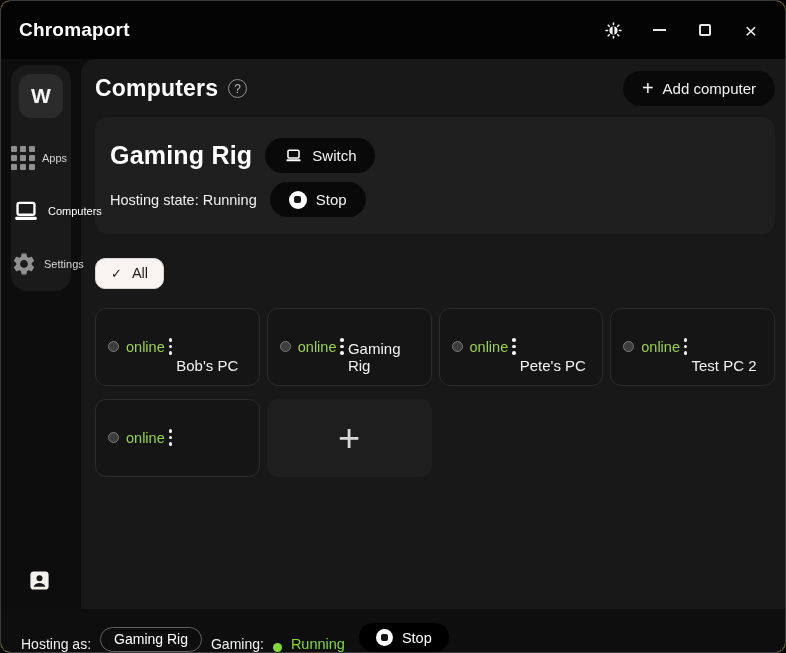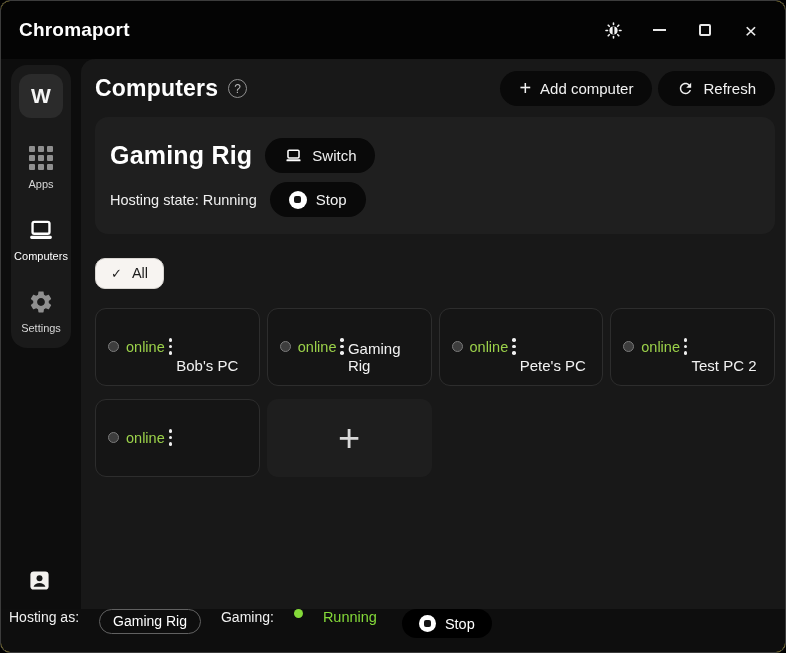--- a/index.html
+++ b/index.html
@@ -23,21 +23,21 @@
 
   
   .app-body { flex:1; display:flex; background:#0d0d0d; position:relative; min-height:0; }
 
   
   .sidebar-col { width:80px; flex:0 0 80px; position:relative; }
   .sidebar-pill { margin:6px 10px 0 10px; background:#1a1a1a; border-radius:16px;
                   padding:9px 0 14px; display:flex; flex-direction:column; align-items:center; }
   .avatar { width:44px; height:44px; border-radius:12px; background:#2b2b2b; color:#f5f5f5;
             font-size:21px; font-weight:bold; display:flex; align-items:center; justify-content:center; }
-  .nav-item { display:flex; flex-direction:column; align-items:center; gap:7px; margin-top:27px;
+  .nav-item { display:flex; flex-direction:row; align-items:center; gap:7px; margin-top:27px;
               cursor:default; width:60px; }
   .nav-item .icon { height:26px; display:flex; align-items:center; justify-content:center; }
   .nav-label { font-size:11px; color:#d6d6d6; }
   .nav-item.active .nav-label { color:#fff; }
   .apps-grid-icon { display:grid; grid-template-columns:repeat(3,6px); grid-template-rows:repeat(3,6px); gap:3px; }
   .apps-grid-icon i { background:#8f8f8f; border-radius:1px; }
 
   
   .person-box { position:absolute; left:27px; bottom:12px; }
 
@@ -89,22 +89,22 @@
   .card-top .spacer { flex:1; }
   .kebab { display:flex; flex-direction:column; gap:3px; padding:2px 4px; cursor:default; }
   .kebab i { width:3.5px; height:3.5px; border-radius:50%; background:#f0f0f0; display:block; }
   .pc-name { margin-top:auto; color:#f2f2f2; font-size:15px; }
 
   .add-card { height:78px; background:#1e1e1e; border-radius:11px; display:flex; align-items:center;
               justify-content:center; cursor:default; }
   .add-card .big-plus { color:#d8d8d8; font-size:38px; font-weight:300; line-height:1; }
 
   
-  .footer { height:43px; flex:0 0 43px; background:#0e0e0e; display:flex; align-items:flex-start;
-            padding:0 8px; gap:20px; }
+  .footer { height:43px; flex:0 0 43px; background:#0e0e0e; display:flex; align-items:flex-end;
+            padding:0 20px; gap:9px; }
   .footer-label { color:#f0f0f0; font-size:14px; }
   .host-chip { border:1px solid #616161; border-radius:999px; padding:3px 13px 4px; color:#fff;
                font-size:14px; cursor:default; }
   .run-dot { width:9px; height:9px; border-radius:50%; background:#84d939; display:inline-block; }
   .run-text { color:#84d939; font-size:14.5px; font-weight:500; }
   .footer .stop-pill { background:#000; border:none; border-radius:999px; height:29px;
                        display:inline-flex; align-items:center; gap:9px; padding:0 17px;
                        color:#fff; font-size:14.5px; font-family:inherit; margin-left:5px; cursor:default; }
   .footer .stop-circle { width:17px; height:17px; }
 </style>
@@ -200,28 +200,20 @@
     <div class="content">
 
       <div class="content-header">
         <span class="page-title">Computers</span>
         <span class="help-circle">?</span>
         <span class="spacer"></span>
         <button class="pill-btn">
           <span class="plus-glyph">+</span>
           <span>Add computer</span>
         </button>
-        <button class="pill-btn">
-          <span style="display:inline-flex;">
-            <svg width="17" height="17" viewBox="0 0 24 24" fill="#f2f2f2">
-              <path d="M17.65,6.35C16.2,4.9,14.21,4,12,4c-4.42,0-7.99,3.58-7.99,8s3.57,8,7.99,8c3.73,0,6.84-2.55,7.73-6h-2.08c-0.82,2.33-3.04,4-5.65,4c-3.31,0-6-2.69-6-6s2.69-6,6-6c1.66,0,3.14,0.69,4.22,1.78L13,11h7V4L17.65,6.35z"></path>
-            </svg>
-          </span>
-          <span>Refresh</span>
-        </button>
       </div>
 
       <div class="host-panel">
         <div class="host-row">
           <span class="host-name">Gaming Rig</span>
           <button class="pill-btn">
             <span style="display:inline-flex;">
               <svg width="19" height="17" viewBox="0 0 24 24">
                 <rect x="4.2" y="4.5" width="15.6" height="11" rx="1.6" fill="none" stroke="#ffffff" stroke-width="2.2"></rect>
                 <rect x="2" y="17.4" width="20" height="2.8" rx="1.2" fill="#ffffff"></rect>

